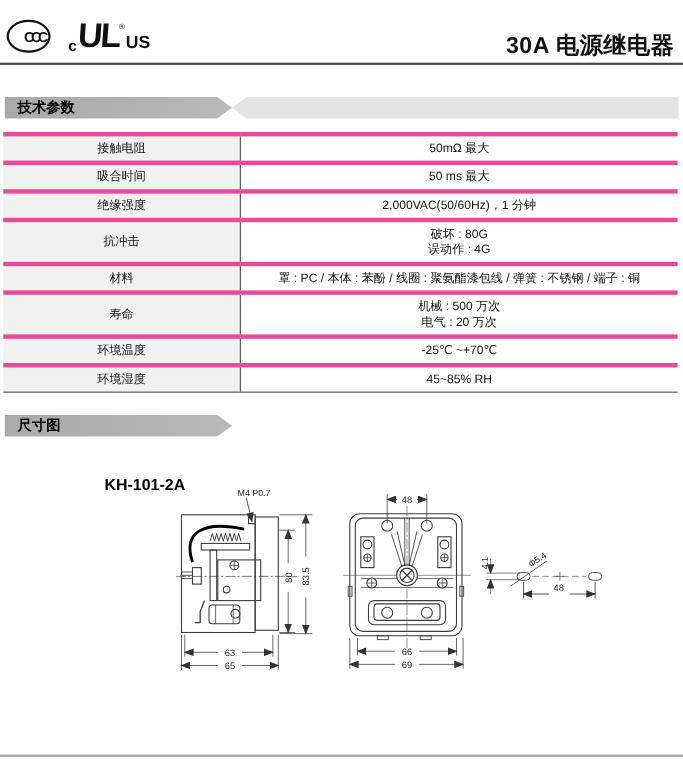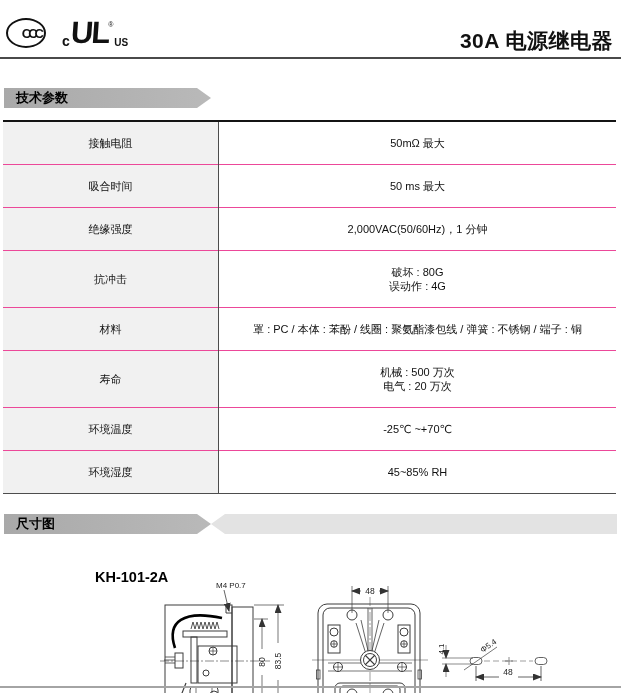--- a/index.html
+++ b/index.html
@@ -13,44 +13,44 @@
   .logos{position:absolute;left:6px;top:18px;display:flex;align-items:flex-end;}
   .ccc-logo{
     width:40px;height:30px;border:2.5px solid #111;border-radius:50%;
     display:flex;align-items:center;justify-content:flex-end;
     font-weight:bold;font-size:13px;letter-spacing:-3px;padding-right:3px;box-sizing:border-box;
   }
   .ul-mark{display:flex;align-items:flex-end;margin-left:16px;line-height:1;}
   .ul-c{font-weight:bold;font-size:14px;margin-right:1px;}
   .ul-big{font-weight:900;font-size:31px;letter-spacing:-2px;transform:skewX(-4deg);margin-top:-6px;}
   .ul-reg{font-size:7px;align-self:flex-start;margin-top:-2px;}
-  .ul-us{font-weight:bold;font-size:10px;margin-left:1px;}
+  .ul-us{font-weight:bold;font-size:16px;margin-left:1px;}
   .page-title{position:absolute;right:8px;top:27px;font-size:21px;font-weight:bold;letter-spacing:0.5px;}
   
   .section-band{margin:0 4px;height:20px;display:flex;}
   .band-dark{
     width:207px;background:linear-gradient(to right,#a9a9a9,#b9b9b9);
     clip-path:polygon(0 0,calc(100% - 14px) 0,100% 50%,calc(100% - 14px) 100%,0 100%);
     font-weight:bold;font-size:13px;line-height:20px;padding-left:12px;box-sizing:border-box;color:#000;
   }
   .band-light{
     flex:1;background:#e3e3e3;
     clip-path:polygon(0 50%,14px 0,100% 0,100% 100%,14px 100%);
   }
-  .band-tech{margin-top:29px;flex-direction:column;}
-  .band-dims{margin-top:20px;}
+  .band-tech{margin-top:29px;}
+  .band-dims{margin-top:20px;flex-direction:column;}
   
   table.spec{
     border-collapse:collapse;margin:12px 5px 0 3px;width:613px;
     font-size:11px;table-layout:fixed;
     border-top:2px solid #141414;border-bottom:1px solid #4d4d4d;
   }
   table.spec td{
-    border-top:1px solid #ec4899;text-align:center;vertical-align:middle;
-    padding:14px 4px;line-height:14px;
+    border-top:4px solid #ec4899;text-align:center;vertical-align:middle;
+    padding:4px 4px;line-height:14px;
   }
   td.spec-label{background:#f1f1f1;width:207px;border-right:1px solid #4d4d4d;}
   td.spec-value{white-space:pre-line;margin-top:34px;}
   
   .drawing-svg{display:block;margin-top:29px;}
   .bottom-rule{position:absolute;left:0;right:0;bottom:5px;height:2px;background:#a4a4a4;}
   text{font-family:"Liberation Sans","DejaVu Sans",sans-serif;}
 </style>
 </head>
 <body>

